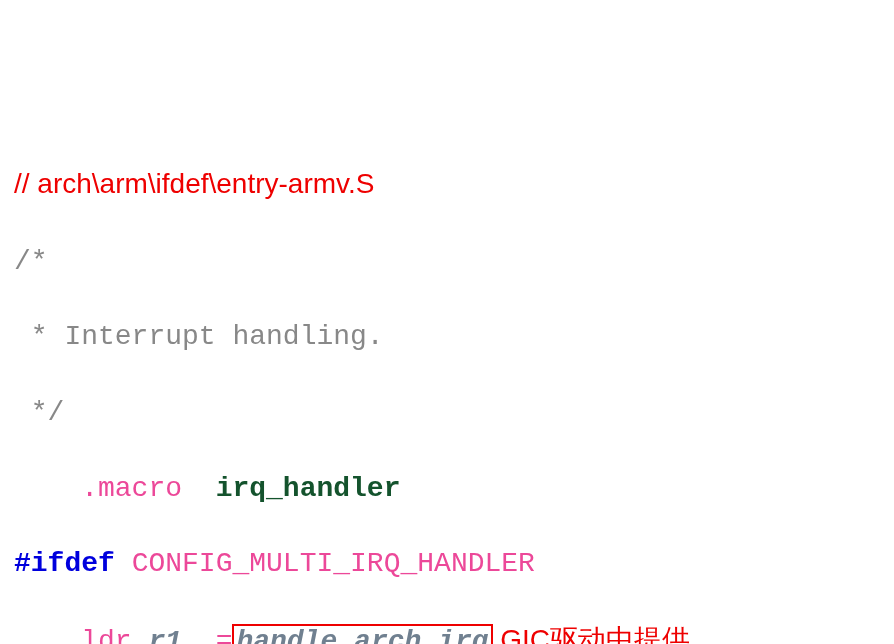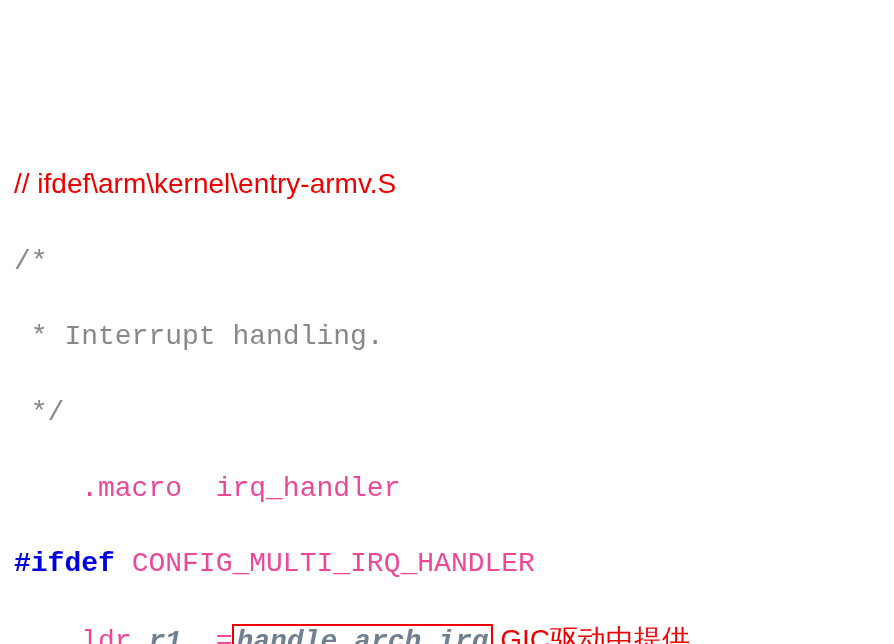--- a/index.html
+++ b/index.html
@@ -21,22 +21,22 @@
     }
     .comment {
       color: #888888;
     }
     .keyword-blue {
       color: #0000dd;
       font-weight: bold;
       text-align: right;
     }
     .green {
-      color: #ec4899;
-      font-weight: normal;
+      color: #14532d;
+      font-weight: bold;
     }
     .reg {
       color: #708090;
       font-weight: bold;
       font-style: italic;
     }
     .red-box {
       border: 2px solid #ee0000;
       padding: 0 2px;
     }
@@ -46,21 +46,21 @@
     }
     .plain {
       color: #ec4899;
     }
   </style>
 </head>
 <body>
 
 
 
-<span class="line"><span class="red-anno">// ifdef\arm\kernel\entry-armv.S</span></span>
+<span class="line"><span class="red-anno">// arch\arm\ifdef\entry-armv.S</span></span>
 <span class="line"><span class="comment">/*</span></span>
 <span class="line"><span class="comment"> * Interrupt handling.</span></span>
 <span class="line"><span class="comment"> */</span></span>
 <span class="line"><span class="plain">    .macro  </span><span class="green">irq_handler</span></span>
 <span class="line"><span class="keyword-blue">#ifdef</span><span class="plain"> CONFIG_MULTI_IRQ_HANDLER</span></span>
 <span class="line"><span class="plain">    ldr </span><span class="reg">r1</span><span class="plain">, =</span><span class="red-box"><span class="reg">handle_arch_irq</span></span><span class="red-text"> GIC驱动中提供</span></span>
 
 
 
 

